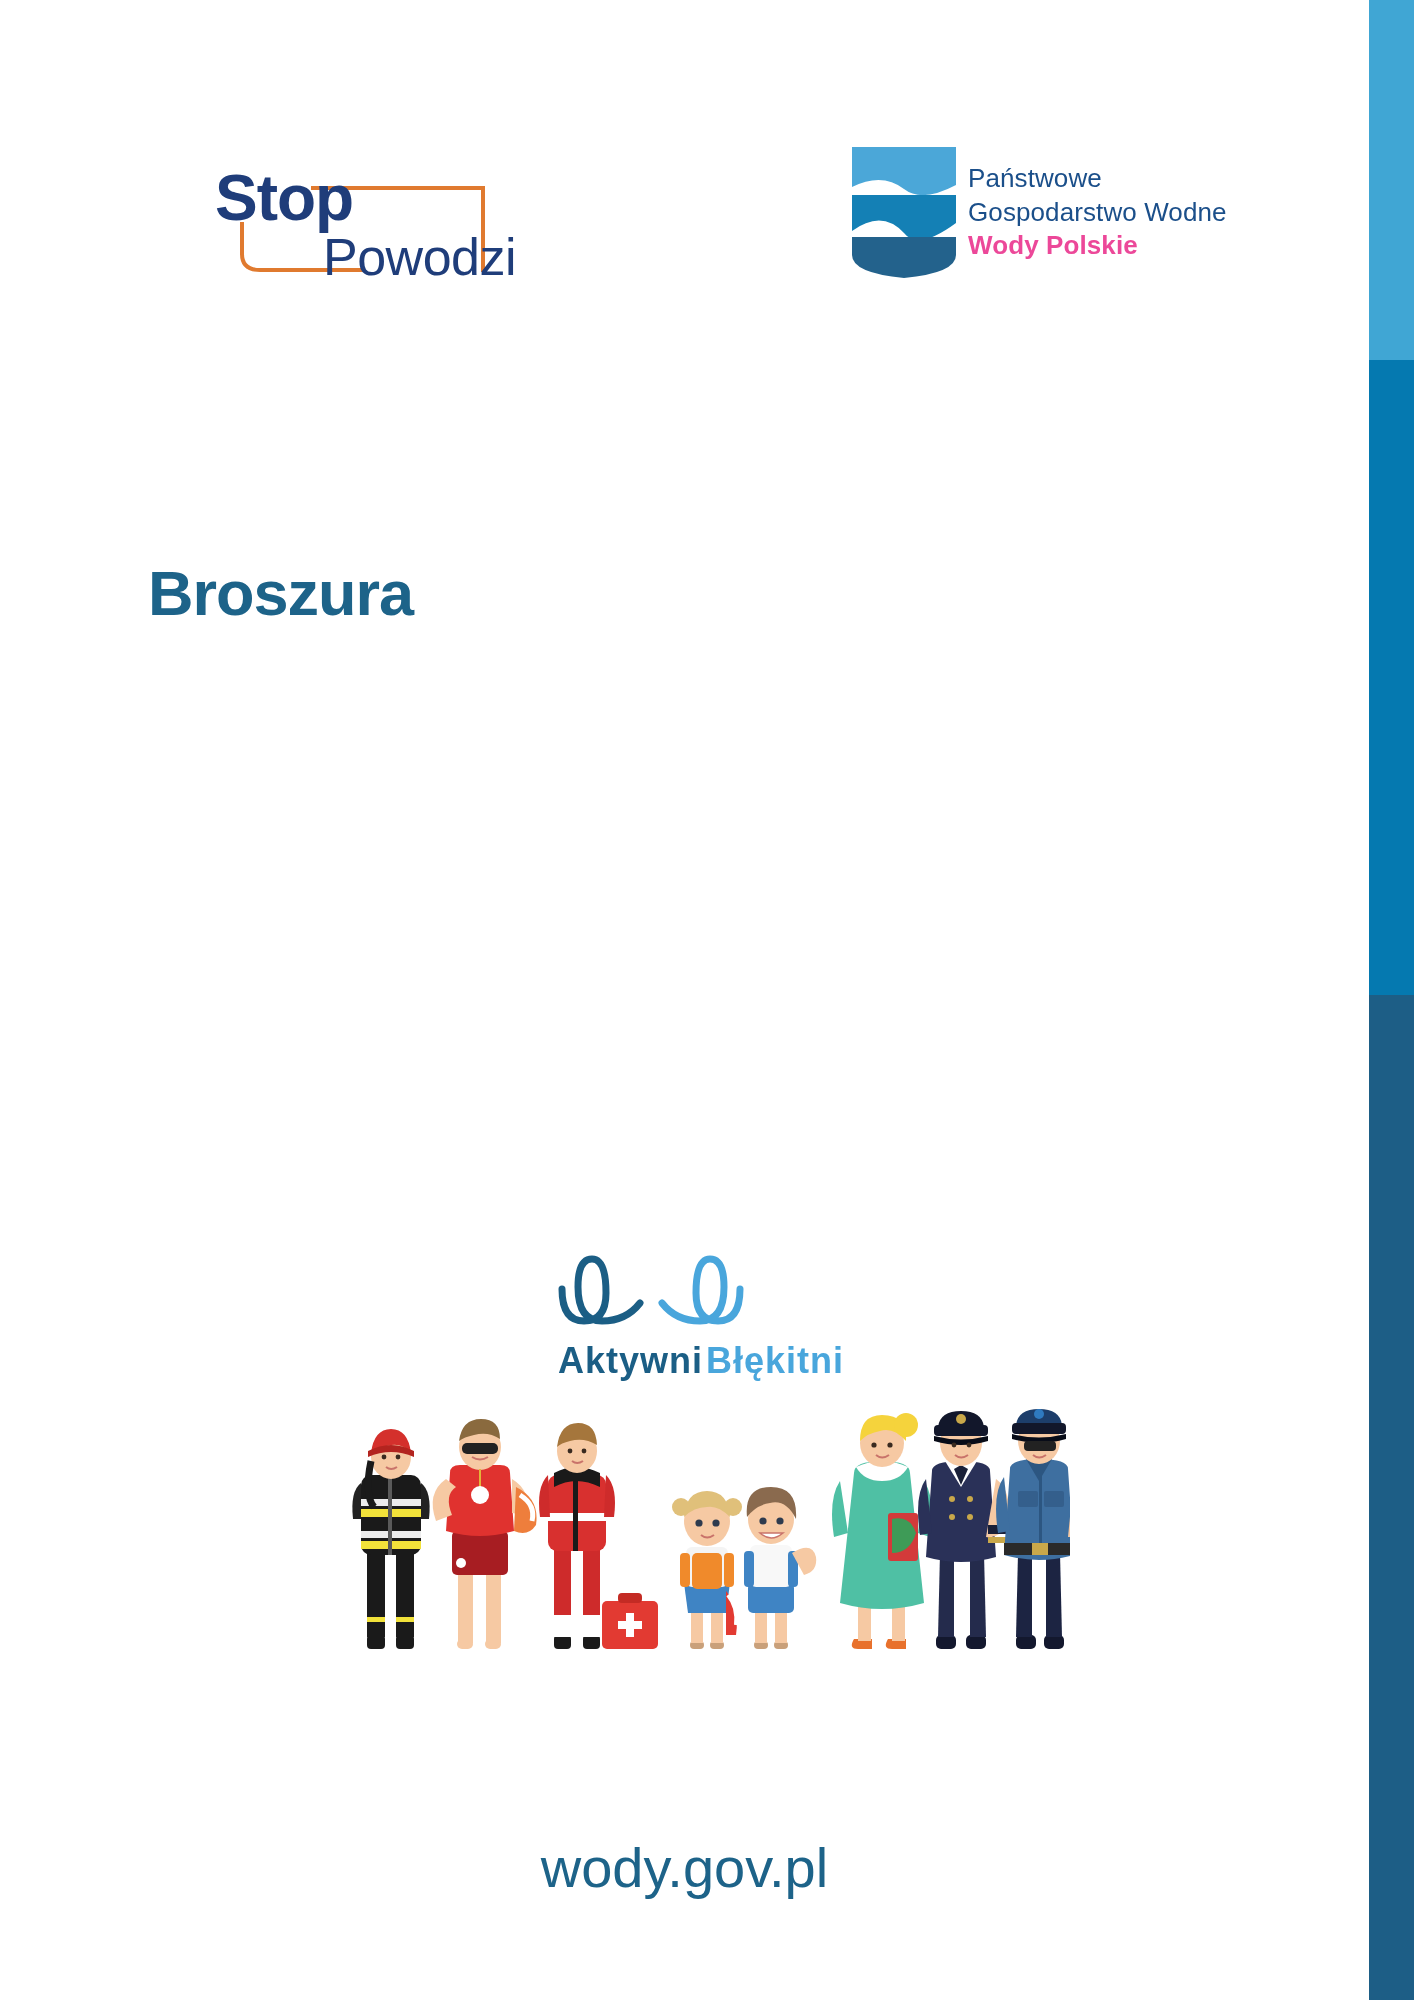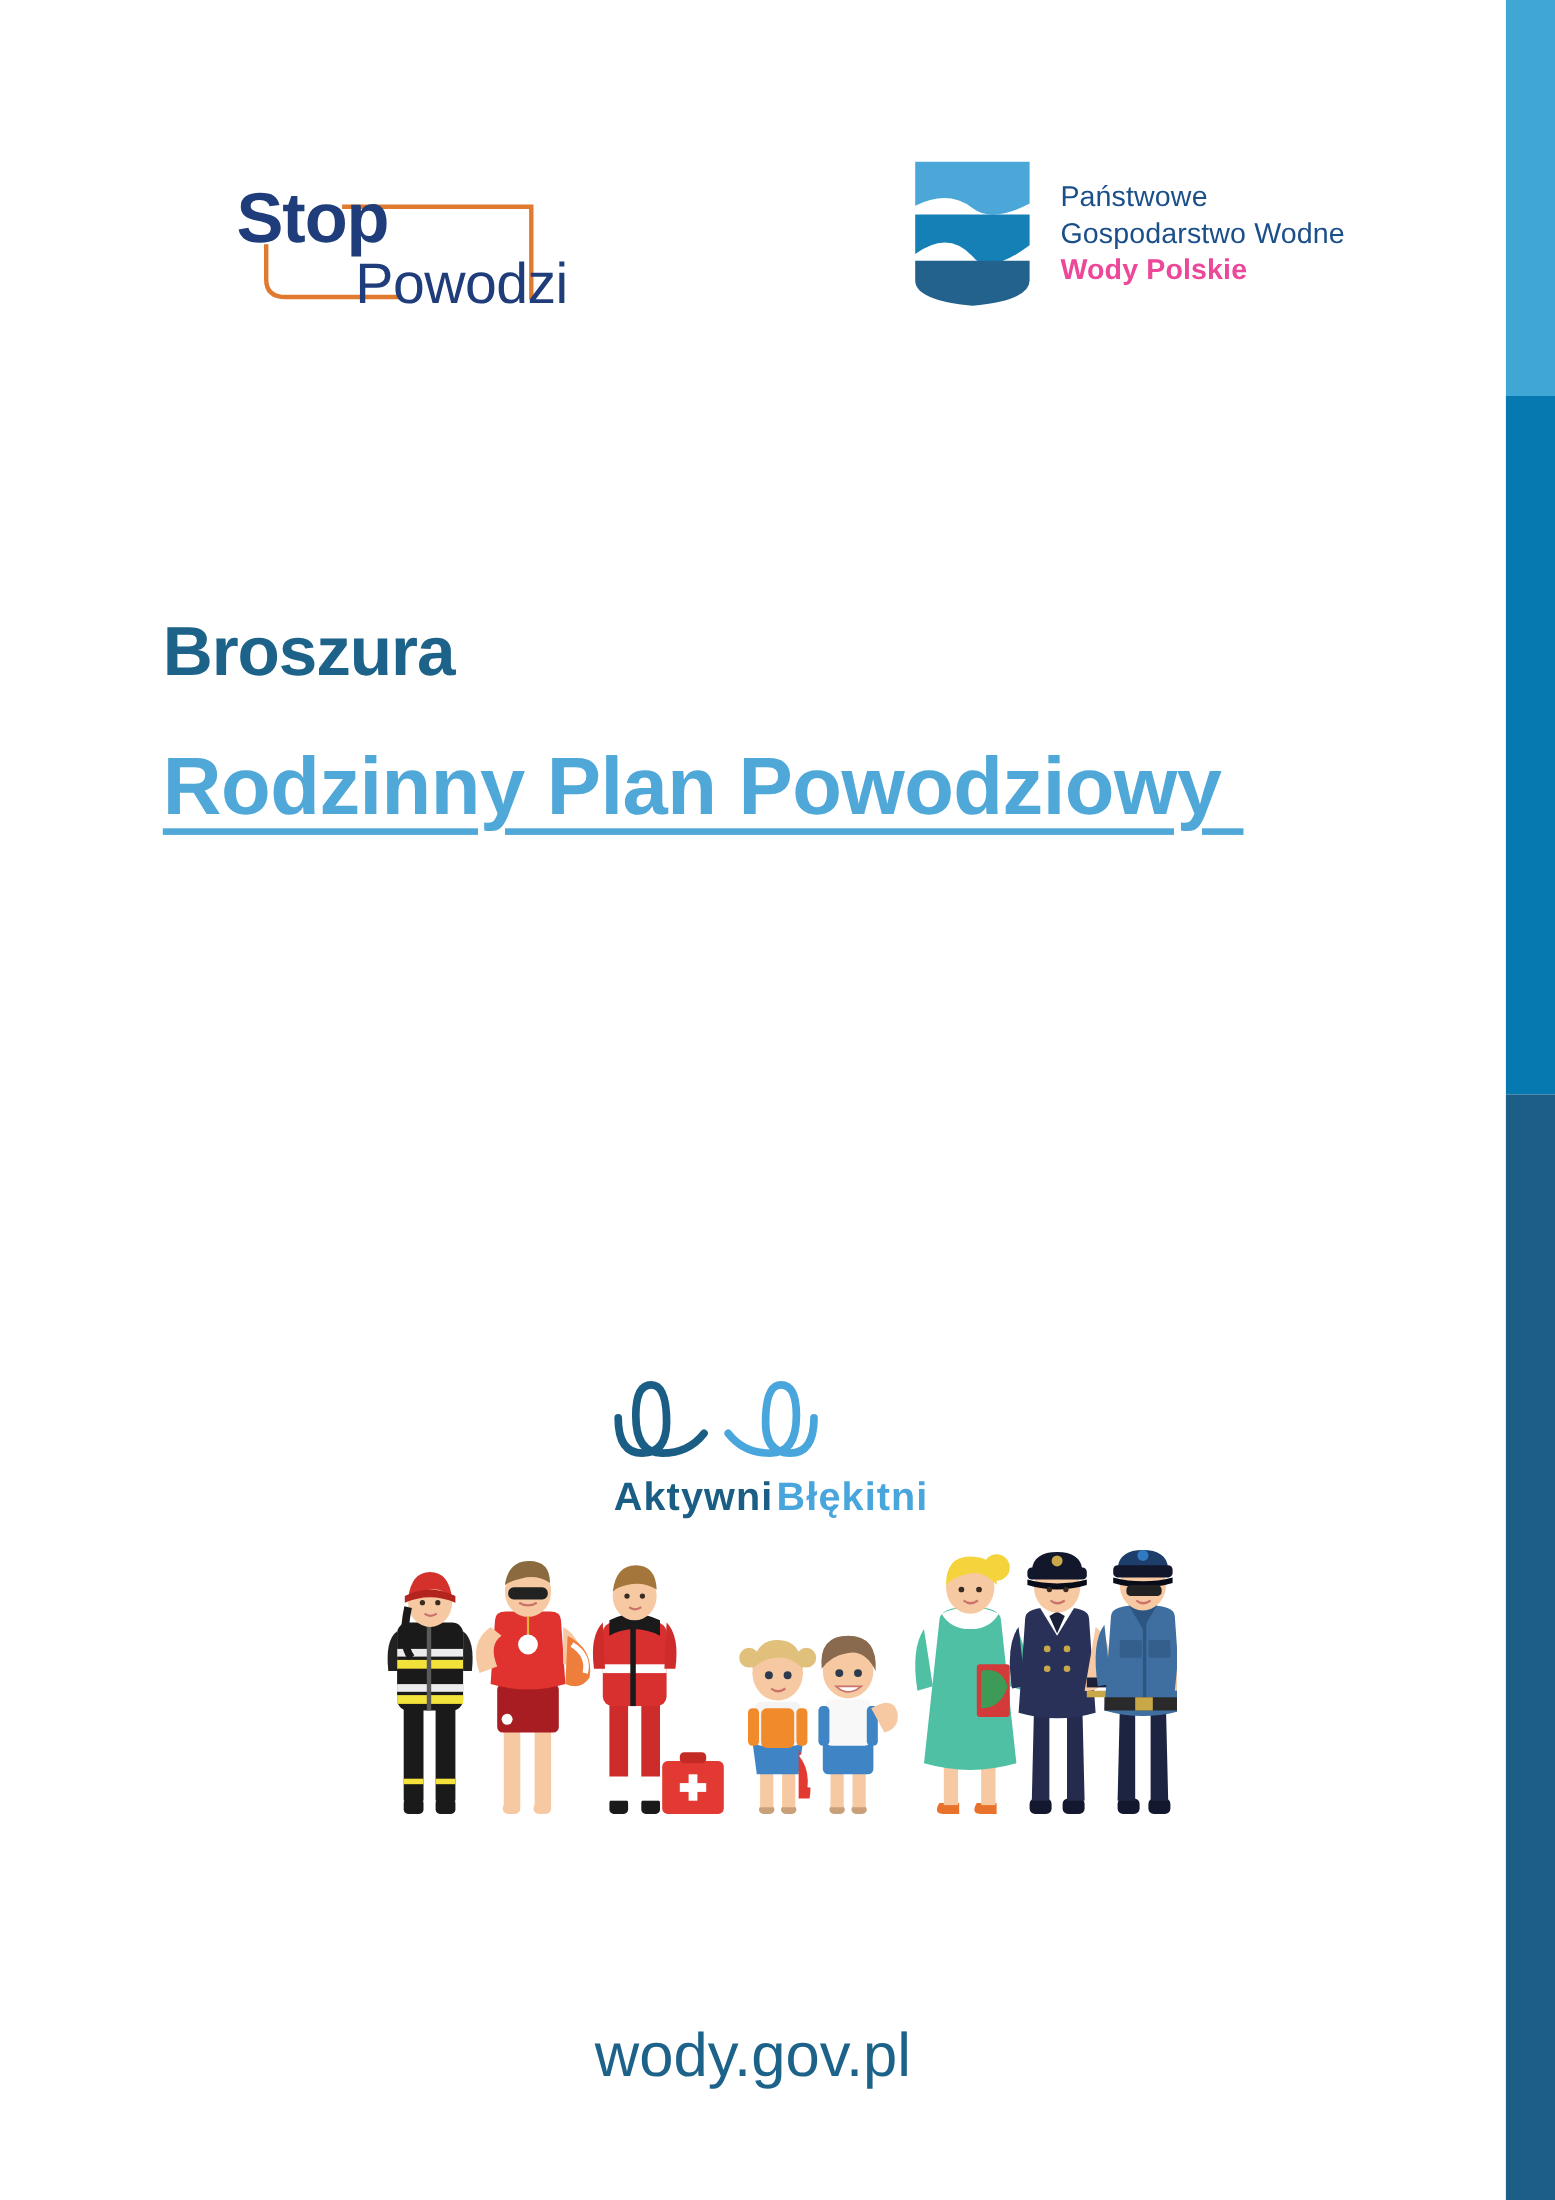--- a/index.html
+++ b/index.html
@@ -16,21 +16,21 @@
   .edge-bar{position:absolute;left:0;width:45px;}
 
   
   .header{position:absolute;top:0;left:0;width:1369px;height:330px;}
 
   
   .sp-logo{position:absolute;left:215px;top:150px;width:330px;height:130px;}
   .sp-svg{display:block;width:330px;height:130px;}
 
   
-  .wp-logo{position:absolute;left:828px;top:145px;width:450px;height:135px;display:flex;align-items:center;gap:24px;}
+  .wp-logo{position:absolute;left:848px;top:145px;width:450px;height:135px;display:flex;align-items:center;gap:8px;}
   .wp-mark{width:112px;height:135px;flex:0 0 auto;}
   .wp-text{display:flex;flex-direction:column;justify-content:center;line-height:1.30;}
   .wp-l1,.wp-l2{font-size:26px;color:#1B4F8A;letter-spacing:.1px;}
   .wp-l3{font-size:26px;color:#1B4F8A;font-weight:bold;letter-spacing:.1px;}
 
   
   .title-block{position:absolute;left:148px;top:560px;width:1150px;}
   .doc-title{
     font-size:63px;font-weight:bold;color:#1D6389;
     letter-spacing:-1px;line-height:1.05;margin:0;
@@ -91,21 +91,20 @@
       <div class="wp-text">
         <span class="wp-l1" style="color: rgb(27, 79, 138);">Państwowe</span>
         <span class="wp-l2" style="color: rgb(27, 79, 138);">Gospodarstwo Wodne</span>
         <span class="wp-l3" style="color: #ec4899;">Wody Polskie</span>
       </div>
     </div>
   </div>
 
   <div class="title-block">
     <h1 class="doc-title" style="color: rgb(29, 99, 137);">Broszura</h1>
-    <h2 class="doc-subtitle" style="color: rgb(79, 168, 216);">Rodzinny Plan Powodziowy </h2>
   </div>
 
   <div class="illu">
 
     <div class="ab-logo">
       <svg class="ab-svg" viewBox="0 0 330 165" xmlns="http://www.w3.org/2000/svg">
 
         <path d="M22 64 Q22 96 44 96 Q66 96 66 68 Q66 34 52 34 Q38 34 38 62 Q38 96 62 96 Q86 96 100 78" fill="none" stroke="#1B5E85" stroke-width="7" stroke-linecap="round"></path>
 
         <path d="M122 78 Q136 96 160 96 Q184 96 184 62 Q184 34 170 34 Q156 34 156 68 Q156 96 178 96 Q200 96 200 64" fill="none" stroke="#49A6DC" stroke-width="7" stroke-linecap="round"></path>

